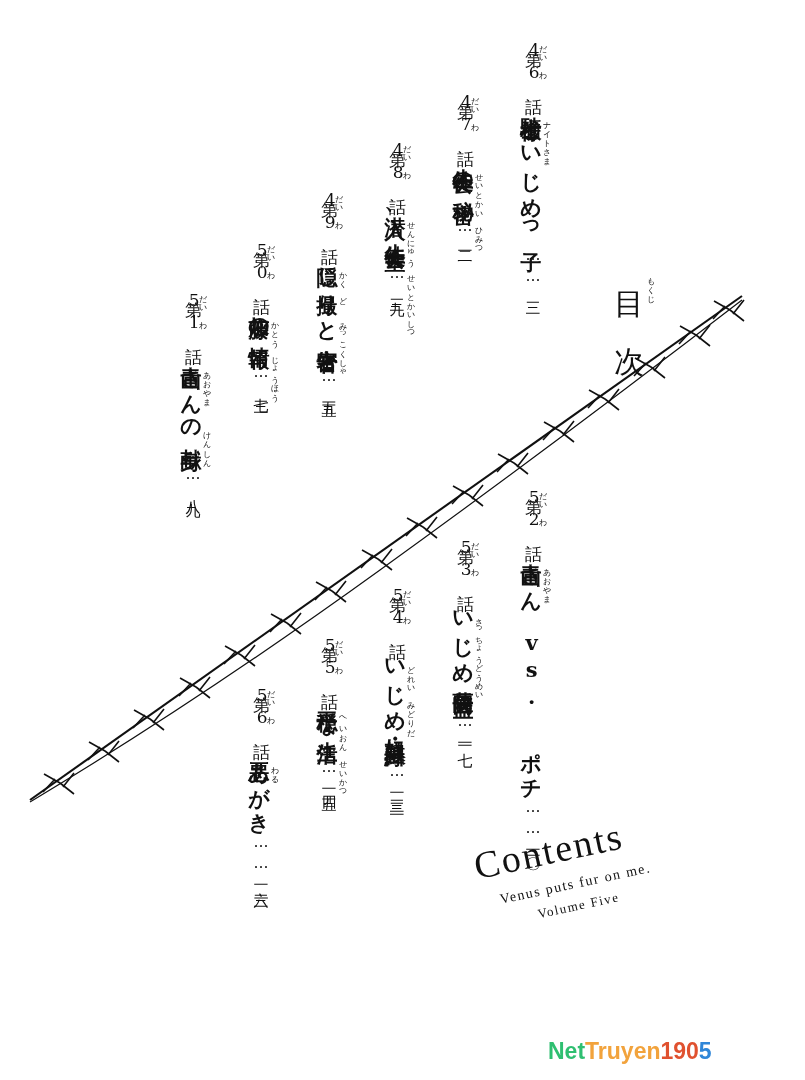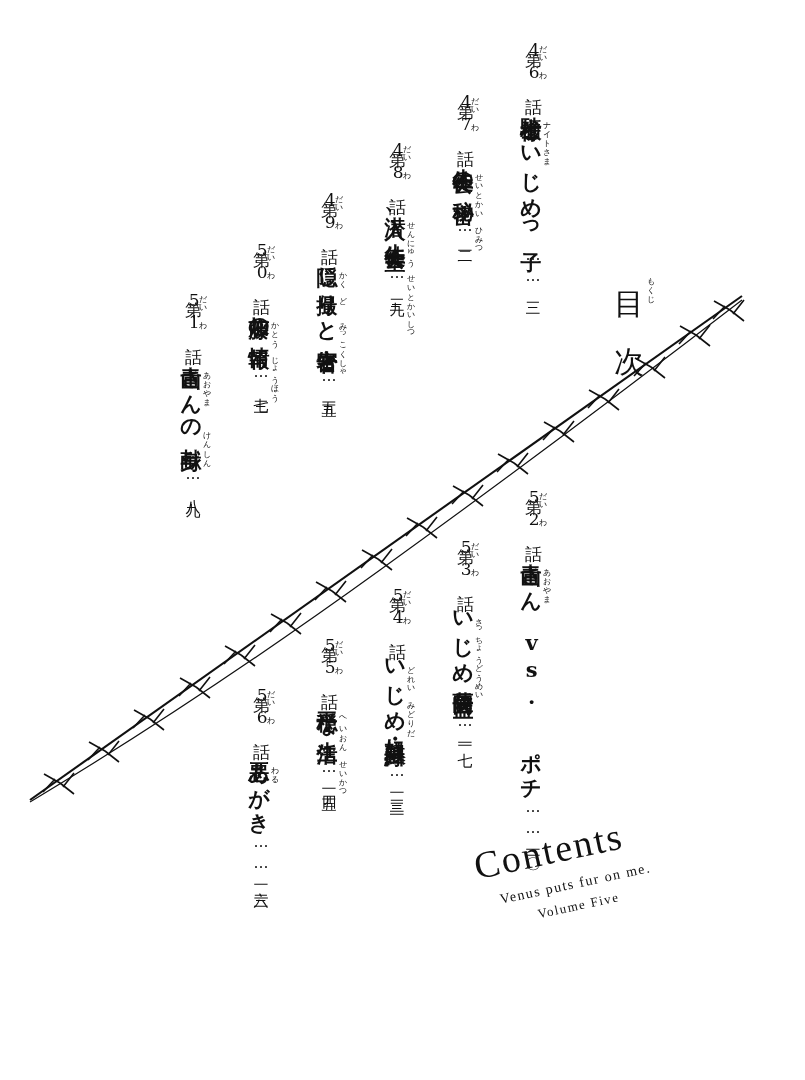--- a/index.html
+++ b/index.html
@@ -289,14 +289,17 @@
       <div class="ruby-wrap" style="left: 266px; top: 685px;">だい　わ</div>
       <div class="ruby-wrap" style="left: 270px; top: 761px;">わる</div>
     </div>
 
   <div id="contents-block">
     <div id="contents-title">Contents</div>
     <div id="contents-sub1">Venus puts fur on me.</div>
     <div id="contents-sub2">Volume Five</div>
   </div>
 
+  <div id="watermark">
+    <span class="w1">Net</span><span class="w2">Truyen</span><span class="w3">190</span><span class="w4">5</span>
+  </div>
 
 </div>
 
 </body></html>

